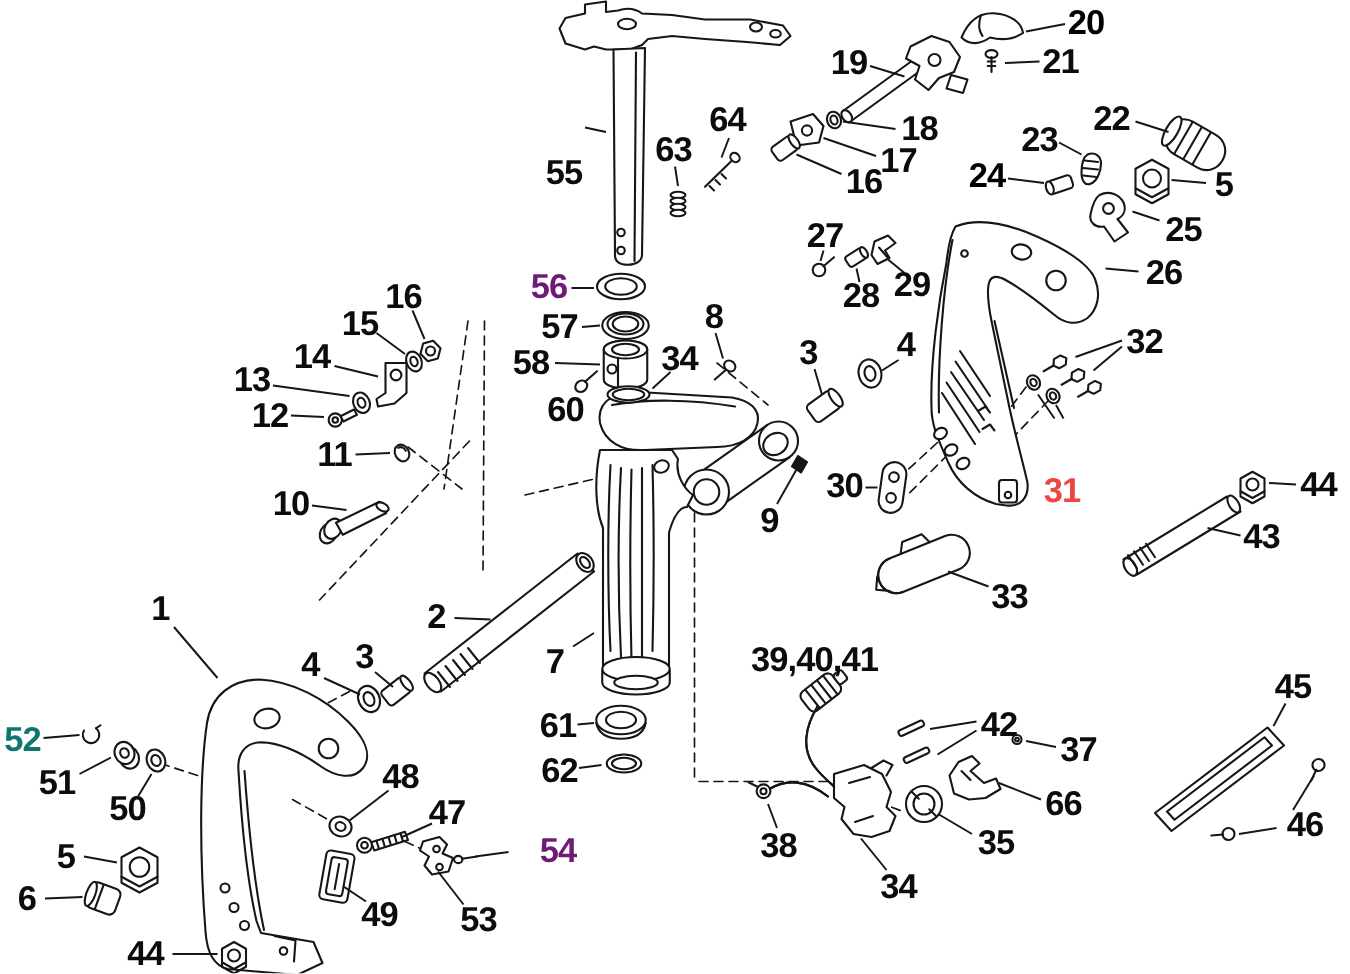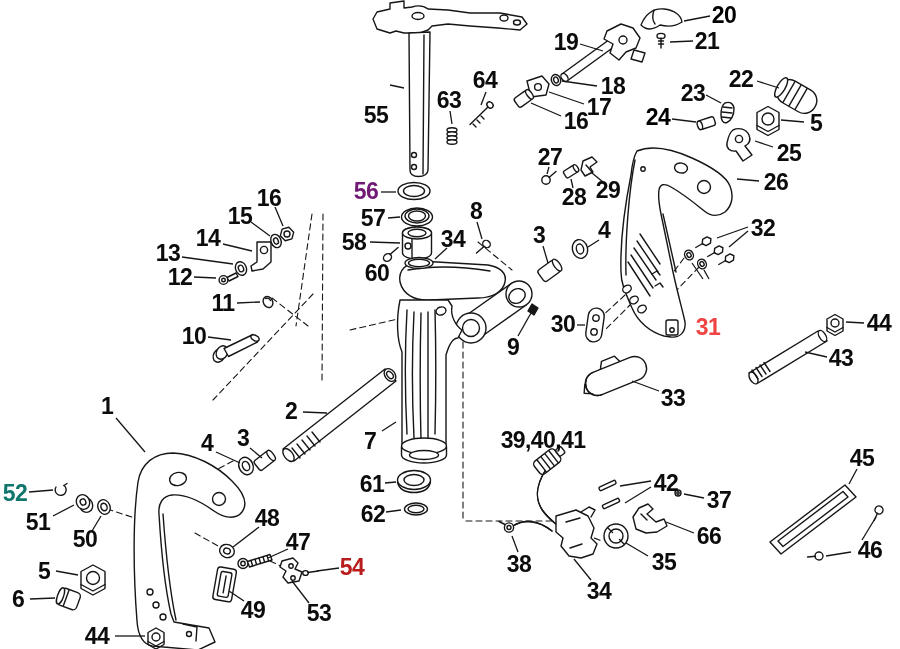--- a/index.html
+++ b/index.html
@@ -536,21 +536,21 @@
       <div class="part-label" style="left: 879px; top: 323px; color: rgb(12, 12, 12);">44</div>
       <div class="part-label" style="left: 862px; top: 458px; color: rgb(12, 12, 12);">45</div>
       <div class="part-label" style="left: 870px; top: 550px; color: rgb(12, 12, 12);">46</div>
       <div class="part-label" style="left: 298px; top: 542px; color: rgb(12, 12, 12);">47</div>
       <div class="part-label" style="left: 267px; top: 518px; color: rgb(12, 12, 12);">48</div>
       <div class="part-label" style="left: 253px; top: 610px; color: rgb(12, 12, 12);">49</div>
       <div class="part-label" style="left: 85px; top: 539px; color: rgb(12, 12, 12);">50</div>
       <div class="part-label" style="left: 38px; top: 522px; color: rgb(12, 12, 12);">51</div>
       <div class="part-label" style="left: 15px; top: 493px; color: #0f766e;">52</div>
       <div class="part-label" style="left: 319px; top: 613px; color: rgb(12, 12, 12);">53</div>
-      <div class="part-label" style="left: 352px; top: 567px; color: #b91c1c;">54</div>
+      <div class="part-label" style="left: 372px; top: 567px; color: #701a75;">54</div>
       <div class="part-label" style="left: 376px; top: 83px; color: rgb(12, 12, 12); margin-top: 32px;">55</div>
       <div class="part-label" style="left: 366px; top: 191px; color: #701a75;">56</div>
       <div class="part-label" style="left: 373px; top: 218px; color: rgb(12, 12, 12);">57</div>
       <div class="part-label" style="left: 354px; top: 242px; color: rgb(12, 12, 12);">58</div>
       <div class="part-label" style="left: 453px; top: 239px; color: rgb(12, 12, 12);">34</div>
       <div class="part-label" style="left: 377px; top: 273px; color: rgb(12, 12, 12);">60</div>
       <div class="part-label" style="left: 372px; top: 484px; color: rgb(12, 12, 12);">61</div>
       <div class="part-label" style="left: 373px; top: 514px; color: rgb(12, 12, 12);">62</div>
       <div class="part-label" style="left: 449px; top: 100px; color: rgb(12, 12, 12);">63</div>
       <div class="part-label" style="left: 485px; top: 80px; color: rgb(12, 12, 12);">64</div>

